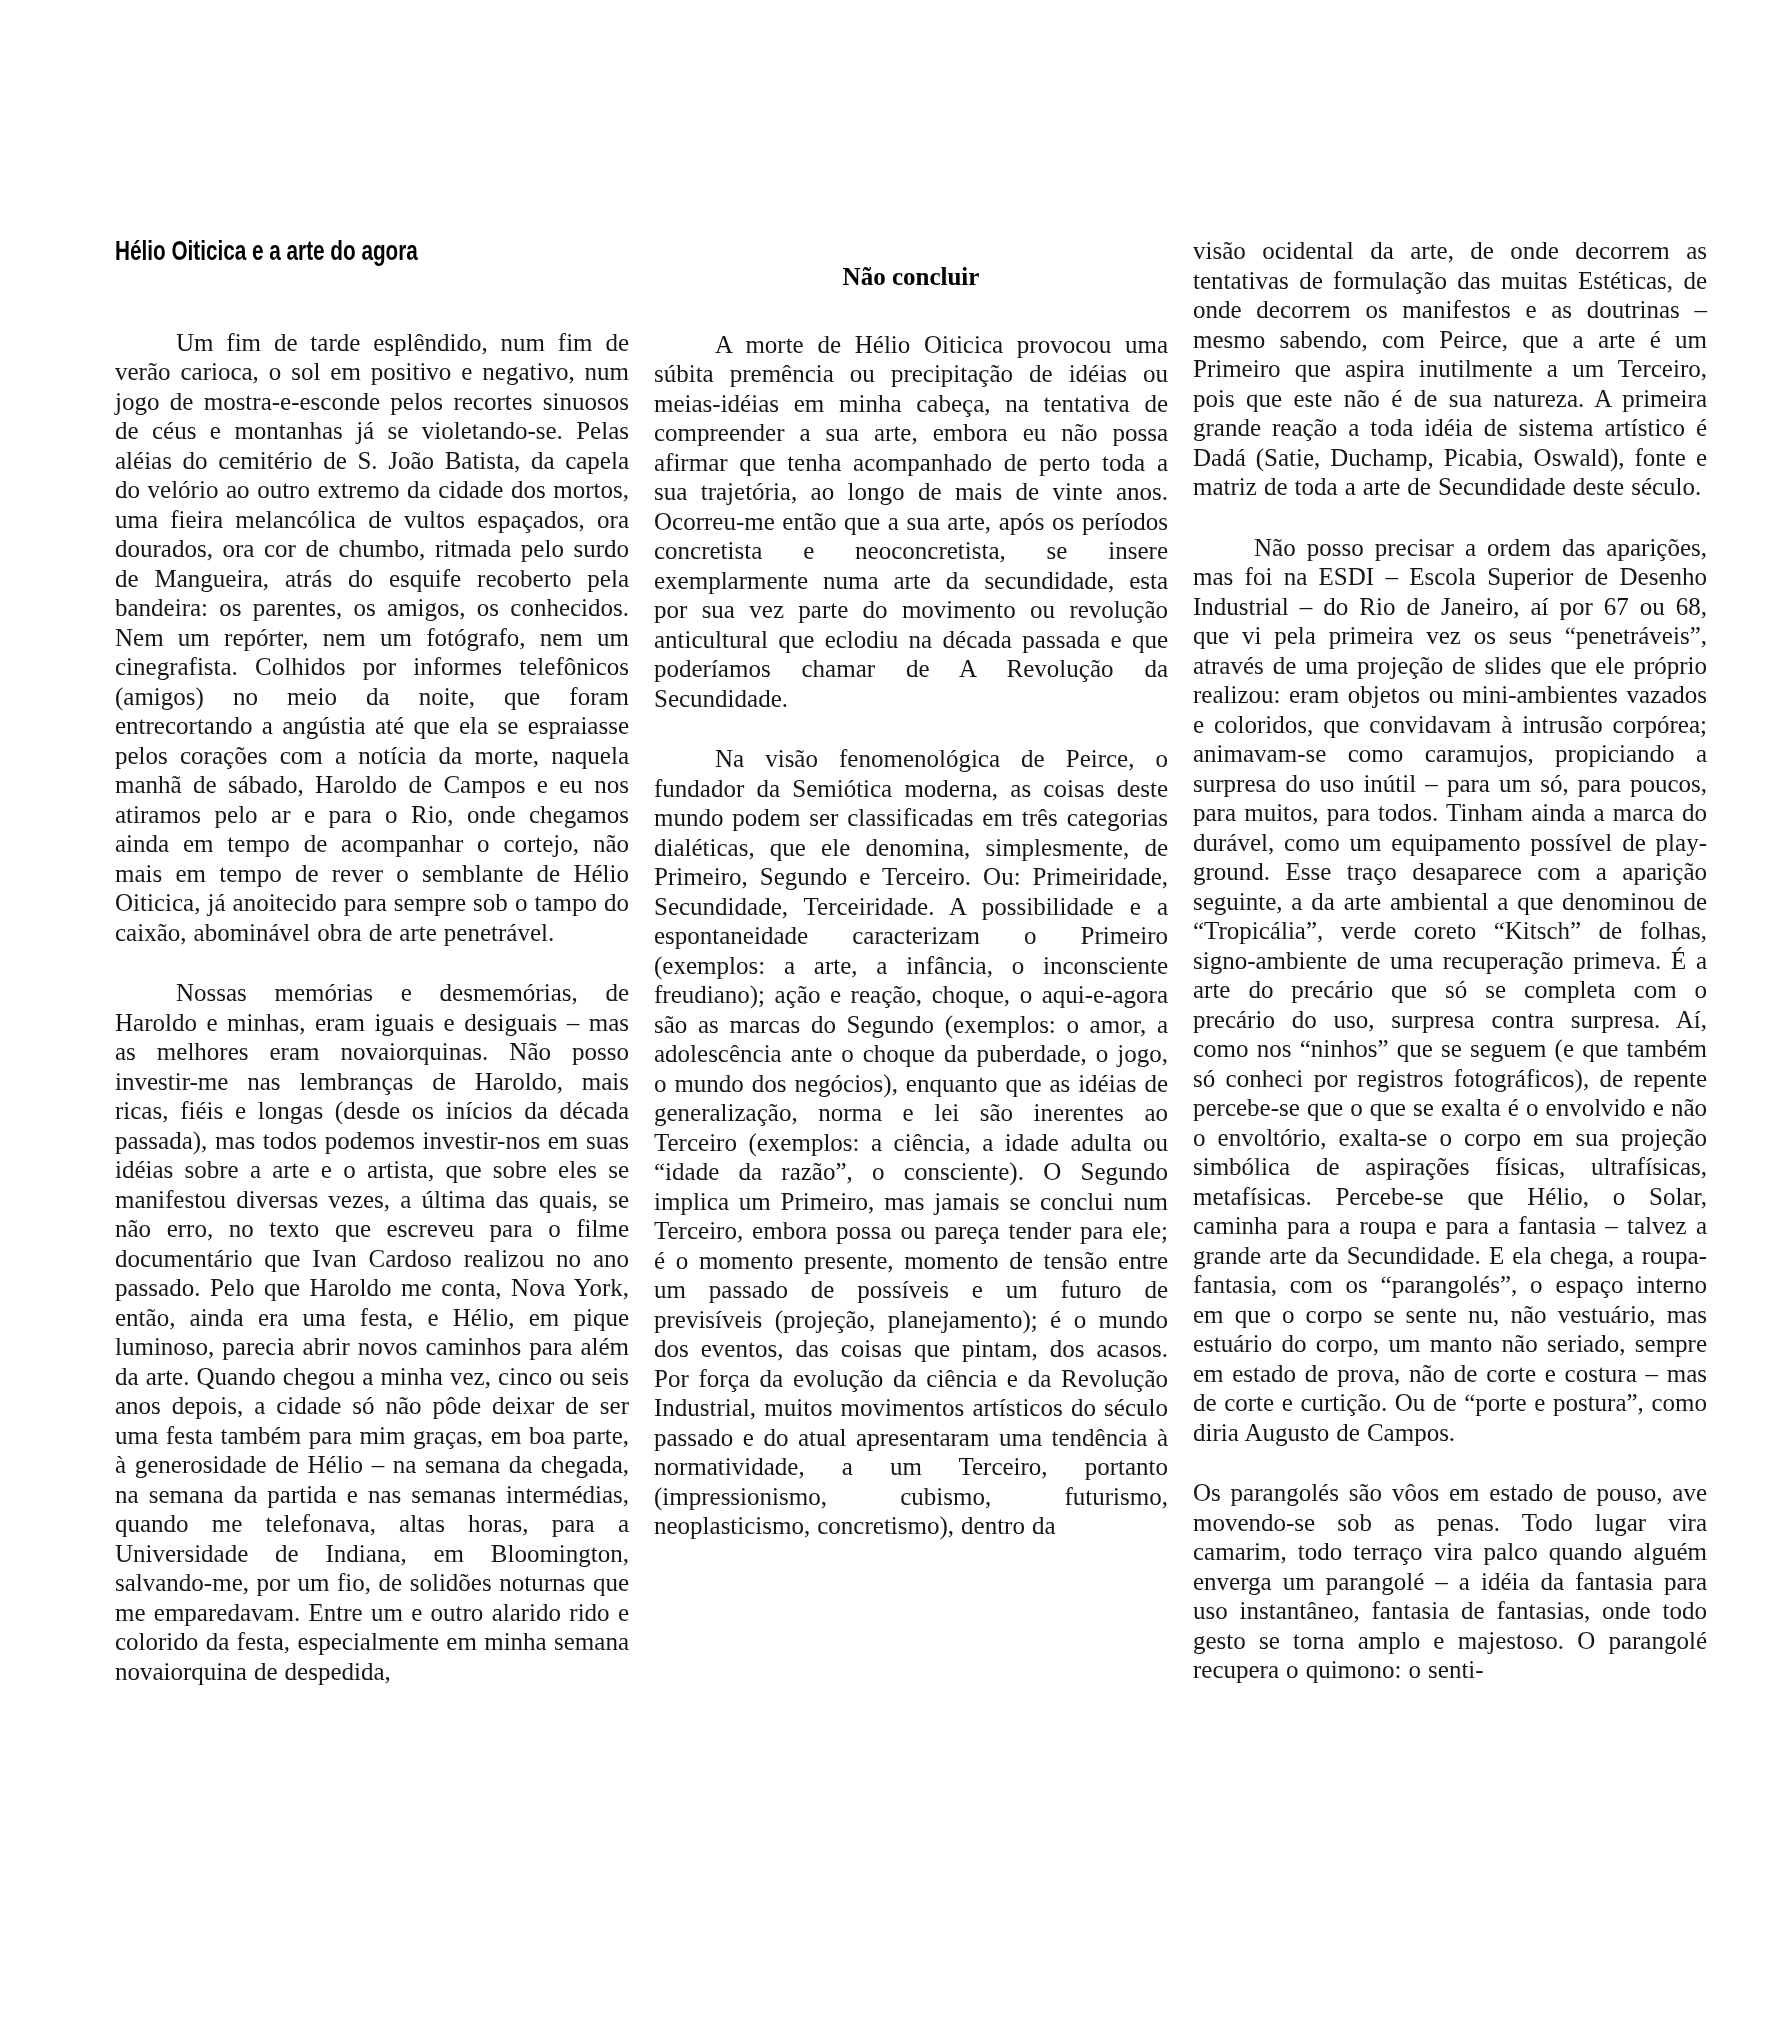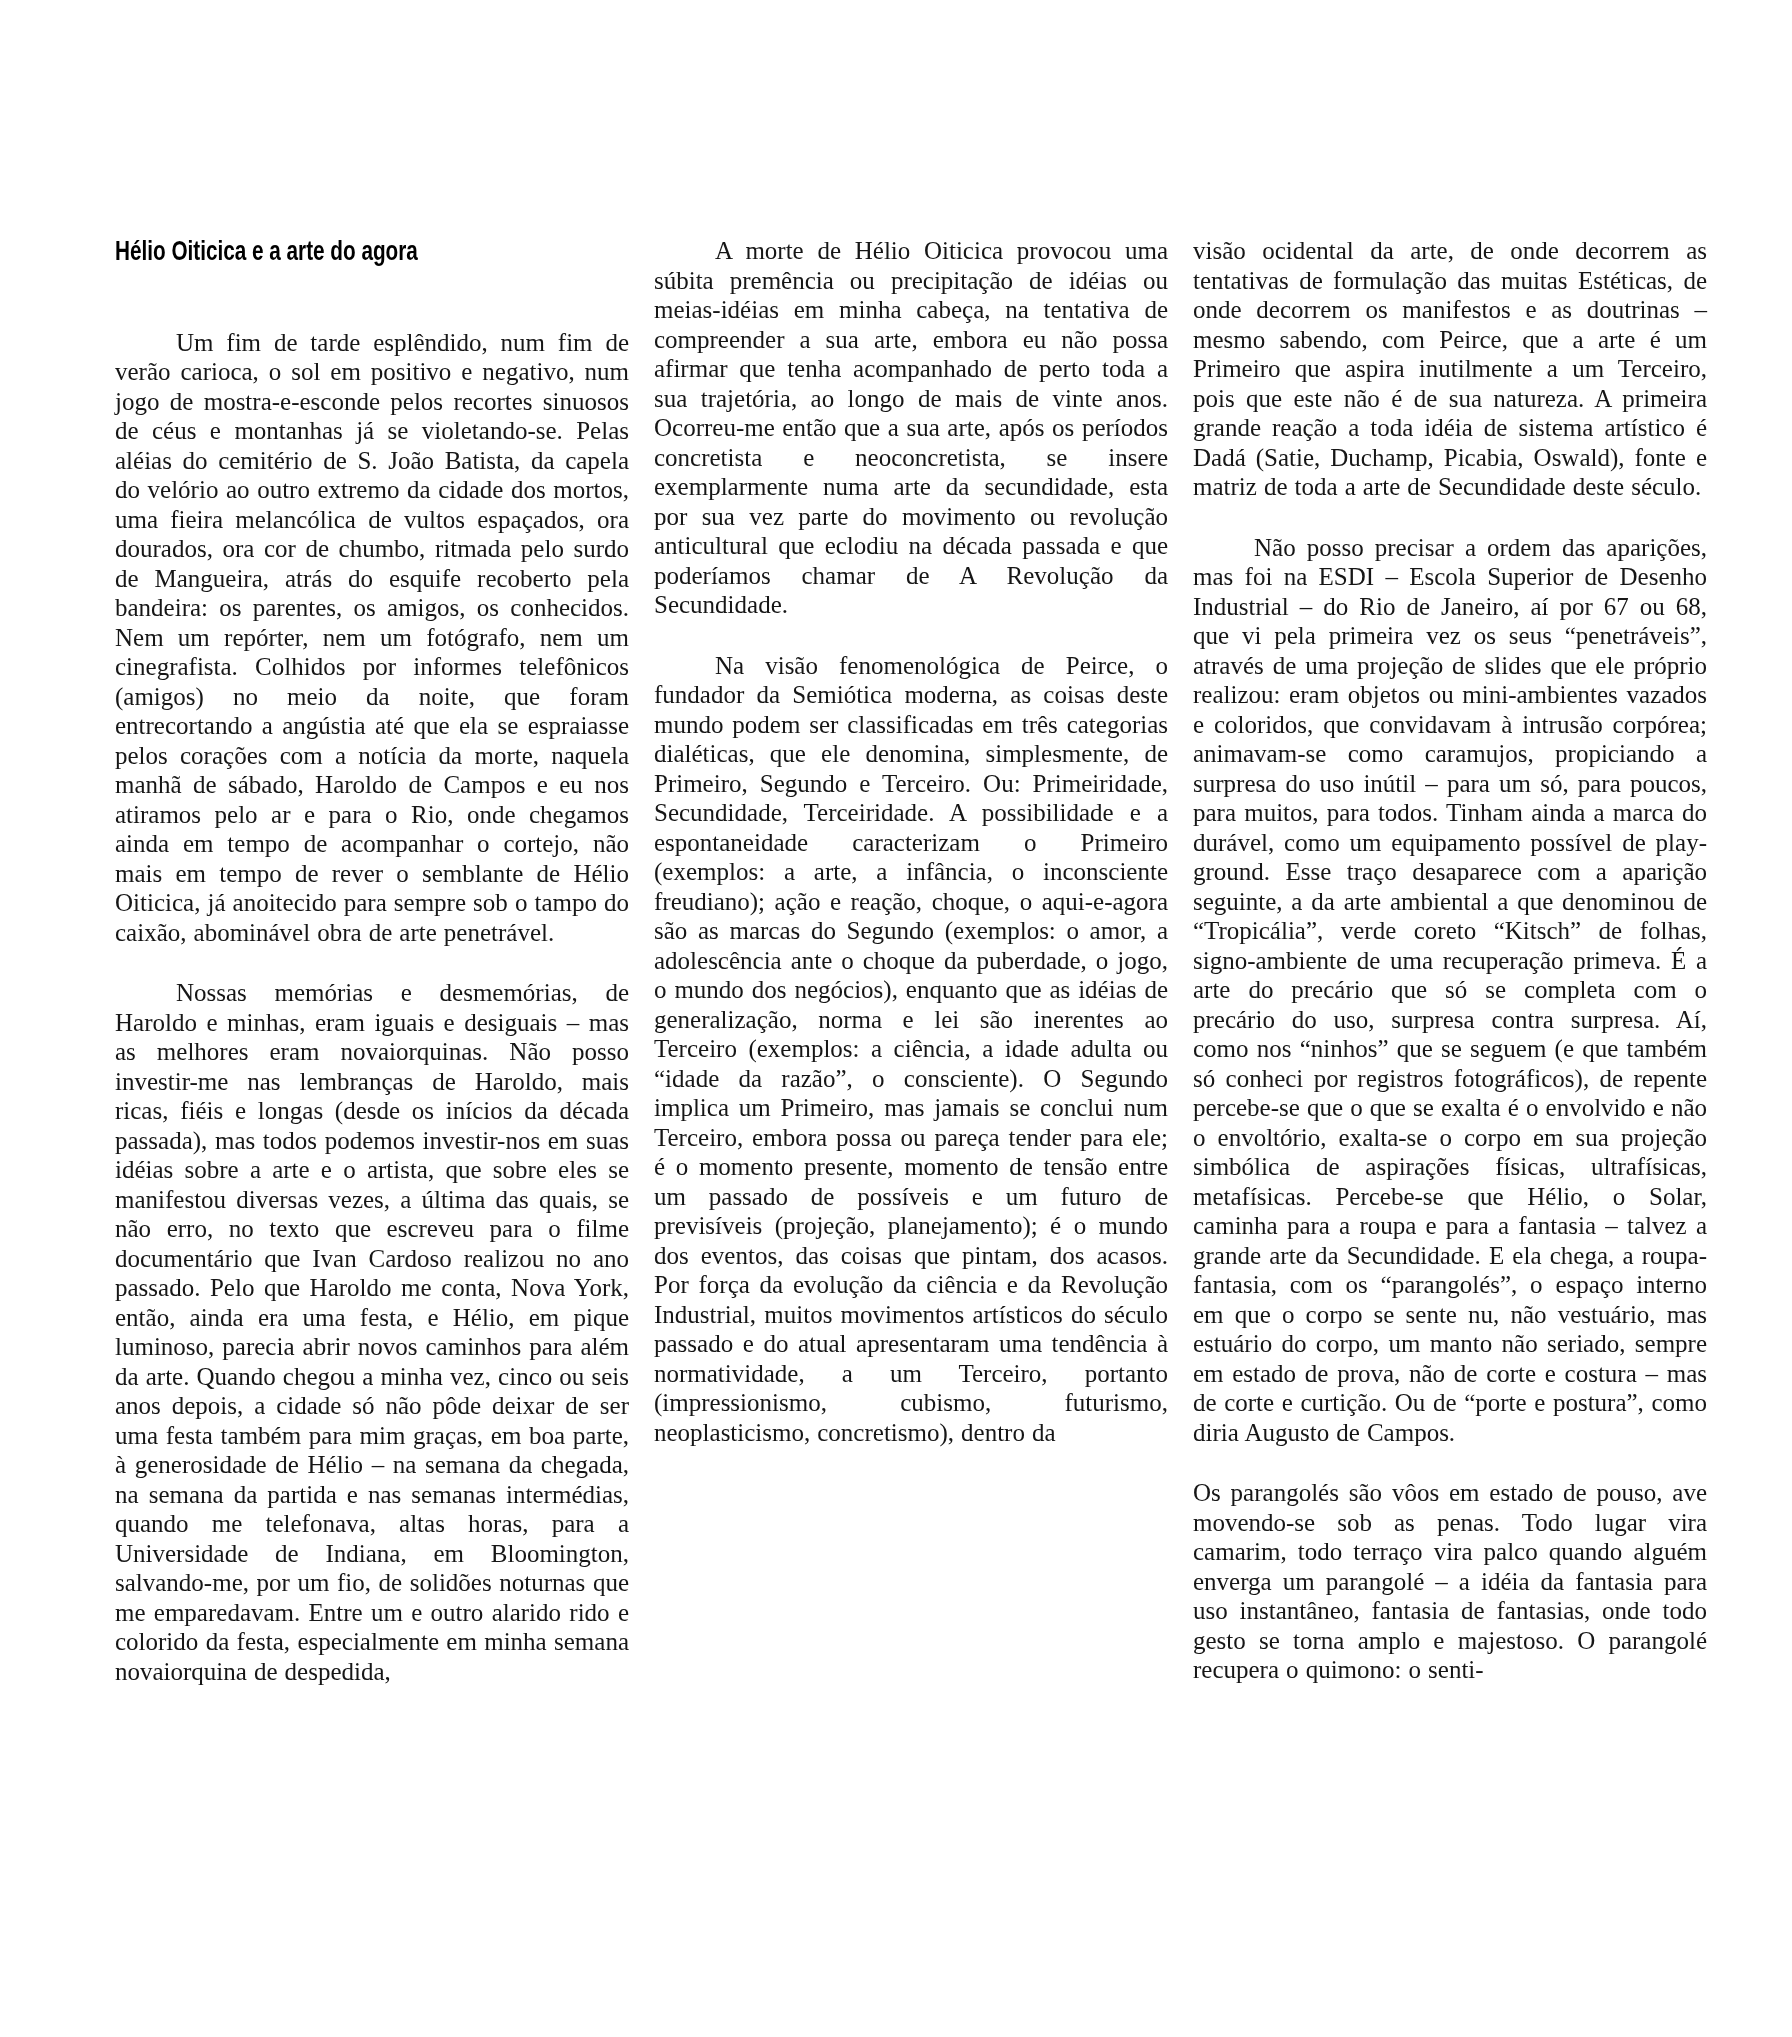--- a/index.html
+++ b/index.html
@@ -62,20 +62,21 @@
 </head>
 <body>
 
 <main class="page">
   <section class="col">
       <h1 class="article-title">Hélio Oiticica e a arte do agora</h1>
       <p class="indent">Um fim de tarde esplêndido, num fim de verão carioca, o sol em positivo e negativo, num jogo de mostra-e-esconde pelos recortes sinuosos de céus e montanhas já se violetando-se. Pelas aléias do cemitério de S. João Batista, da capela do velório ao outro extremo da cidade dos mortos, uma fieira melancólica de vultos espaçados, ora dourados, ora cor de chumbo, ritmada pelo surdo de Mangueira, atrás do esquife recoberto pela bandeira: os parentes, os amigos, os conhecidos. Nem um repórter, nem um fotógrafo, nem um cinegrafista. Colhidos por informes telefônicos (amigos) no meio da noite, que foram entrecortando a angústia até que ela se espraiasse pelos corações com a notícia da morte, naquela manhã de sábado, Haroldo de Campos e eu nos atiramos pelo ar e para o Rio, onde chegamos ainda em tempo de acompanhar o cortejo, não mais em tempo de rever o semblante de Hélio Oiticica, já anoitecido para sempre sob o tampo do caixão, abominável obra de arte penetrável.</p>
       <p class="indent">Nossas memórias e desmemórias, de Haroldo e minhas, eram iguais e desiguais – mas as melhores eram novaiorquinas. Não posso investir-me nas lembranças de Haroldo, mais ricas, fiéis e longas (desde os inícios da década passada), mas todos podemos investir-nos em suas idéias sobre a arte e o artista, que sobre eles se manifestou diversas vezes, a última das quais, se não erro, no texto que escreveu para o filme documentário que Ivan Cardoso realizou no ano passado. Pelo que Haroldo me conta, Nova York, então, ainda era uma festa, e Hélio, em pique luminoso, parecia abrir novos caminhos para além da arte. Quando chegou a minha vez, cinco ou seis anos depois, a cidade só não pôde deixar de ser uma festa também para mim graças, em boa parte, à generosidade de Hélio – na semana da chegada, na semana da partida e nas semanas intermédias, quando me telefonava, altas horas, para a Universidade de Indiana, em Bloomington, salvando-me, por um fio, de solidões noturnas que me emparedavam. Entre um e outro alarido rido e colorido da festa, especialmente em minha semana novaiorquina de despedida,</p>
     </section>
   <section class="col">
+      <h2 class="section-heading">Não concluir</h2>
       <p class="indent">A morte de Hélio Oiticica provocou uma súbita premência ou precipitação de idéias ou meias-idéias em minha cabeça, na tentativa de compreender a sua arte, embora eu não possa afirmar que tenha acompanhado de perto toda a sua trajetória, ao longo de mais de vinte anos. Ocorreu-me então que a sua arte, após os períodos concretista e neoconcretista, se insere exemplarmente numa arte da secundidade, esta por sua vez parte do movimento ou revolução anticultural que eclodiu na década passada e que poderíamos chamar de A Revolução da Secundidade.</p>
       <p class="indent">Na visão fenomenológica de Peirce, o fundador da Semiótica moderna, as coisas deste mundo podem ser classificadas em três categorias dialéticas, que ele denomina, simplesmente, de Primeiro, Segundo e Terceiro. Ou: Primeiridade, Secundidade, Terceiridade. A possibilidade e a espontaneidade caracterizam o Primeiro (exemplos: a arte, a infância, o inconsciente freudiano); ação e reação, choque, o aqui-e-agora são as marcas do Segundo (exemplos: o amor, a adolescência ante o choque da puberdade, o jogo, o mundo dos negócios), enquanto que as idéias de generalização, norma e lei são inerentes ao Terceiro (exemplos: a ciência, a idade adulta ou “idade da razão”, o consciente). O Segundo implica um Primeiro, mas jamais se conclui num Terceiro, embora possa ou pareça tender para ele; é o momento presente, momento de tensão entre um passado de possíveis e um futuro de previsíveis (projeção, planejamento); é o mundo dos eventos, das coisas que pintam, dos acasos. Por força da evolução da ciência e da Revolução Industrial, muitos movimentos artísticos do século passado e do atual apresentaram uma tendência à normatividade, a um Terceiro, portanto (impressionismo, cubismo, futurismo, neoplasticismo, concretismo), dentro da</p>
     </section>
   <section class="col">
       <p class="noindent">visão ocidental da arte, de onde decorrem as tentativas de formulação das muitas Estéticas, de onde decorrem os manifestos e as doutrinas – mesmo sabendo, com Peirce, que a arte é um Primeiro que aspira inutilmente a um Terceiro, pois que este não é de sua natureza. A primeira grande reação a toda idéia de sistema artístico é Dadá (Satie, Duchamp, Picabia, Oswald), fonte e matriz de toda a arte de Secundidade deste século.</p>
       <p class="indent">Não posso precisar a ordem das aparições, mas foi na ESDI – Escola Superior de Desenho Industrial – do Rio de Janeiro, aí por 67 ou 68, que vi pela primeira vez os seus “penetráveis”, através de uma projeção de slides que ele próprio realizou: eram objetos ou mini-ambientes vazados e coloridos, que convidavam à intrusão corpórea; animavam-se como caramujos, propiciando a surpresa do uso inútil – para um só, para poucos, para muitos, para todos. Tinham ainda a marca do durável, como um equipamento possível de play-ground. Esse traço desaparece com a aparição seguinte, a da arte ambiental a que denominou de “Tropicália”, verde coreto “Kitsch” de folhas, signo-ambiente de uma recuperação primeva. É a arte do precário que só se completa com o precário do uso, surpresa contra surpresa. Aí, como nos “ninhos” que se seguem (e que também só conheci por registros fotográficos), de repente percebe-se que o que se exalta é o envolvido e não o envoltório, exalta-se o corpo em sua projeção simbólica de aspirações físicas, ultrafísicas, metafísicas. Percebe-se que Hélio, o Solar, caminha para a roupa e para a fantasia – talvez a grande arte da Secundidade. E ela chega, a roupa-fantasia, com os “parangolés”, o espaço interno em que o corpo se sente nu, não vestuário, mas estuário do corpo, um manto não seriado, sempre em estado de prova, não de corte e costura – mas de corte e curtição. Ou de “porte e postura”, como diria Augusto de Campos.</p>
       <p class="noindent">Os parangolés são vôos em estado de pouso, ave movendo-se sob as penas. Todo lugar vira camarim, todo terraço vira palco quando alguém enverga um parangolé – a idéia da fantasia para uso instantâneo, fantasia de fantasias, onde todo gesto se torna amplo e majestoso. O parangolé recupera o quimono: o senti-</p>
     </section>
 </main>
 

